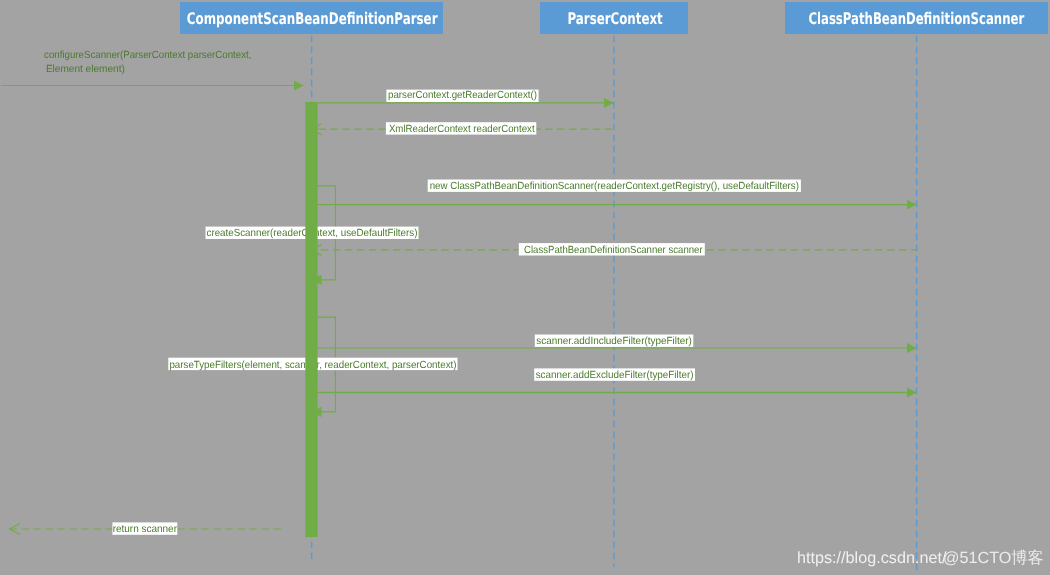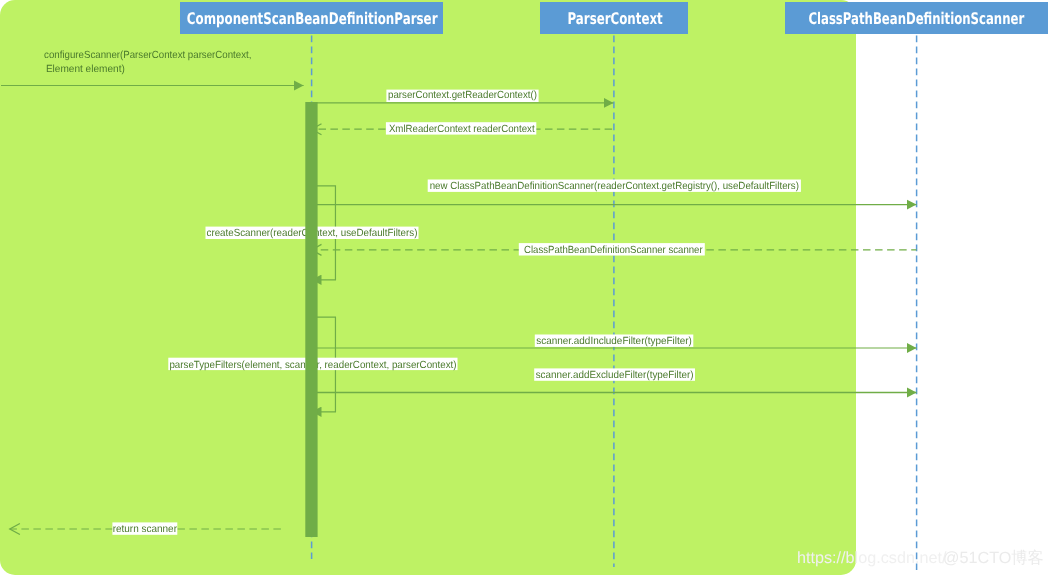--- a/index.html
+++ b/index.html
@@ -1,18 +1,18 @@
 <!DOCTYPE html>
 <html><head>
 <meta charset="utf-8">
 <title>Sequence Diagram</title>
 <style>
   html,body{margin:0;padding:0;background:#ffffff;}
   body{width:1050px;height:575px;overflow:hidden;font-family:"Liberation Sans",sans-serif;}
-  #stage{position:relative;width:856px;height:575px;background:#bef264;border-radius:15px;}
+  #stage{position:relative;width:1050px;height:575px;background:#a3a3a3;}
   svg{display:block;shape-rendering:geometricPrecision;text-rendering:geometricPrecision;}
   .plabel{fill:#ffffff;font-family:"DejaVu Sans",sans-serif;font-weight:bold;font-size:16px;}
   .mlabel{fill:#4a7a2c;font-family:"Liberation Sans",sans-serif;font-size:10.4px;}
   .wm{font-family:"Liberation Sans",sans-serif;font-size:16.2px;}
 </style>
 </head>
 <body>
 
 <div id="stage">
 <svg width="1050" height="575" viewBox="0 0 1050 575" xmlns="http://www.w3.org/2000/svg">

